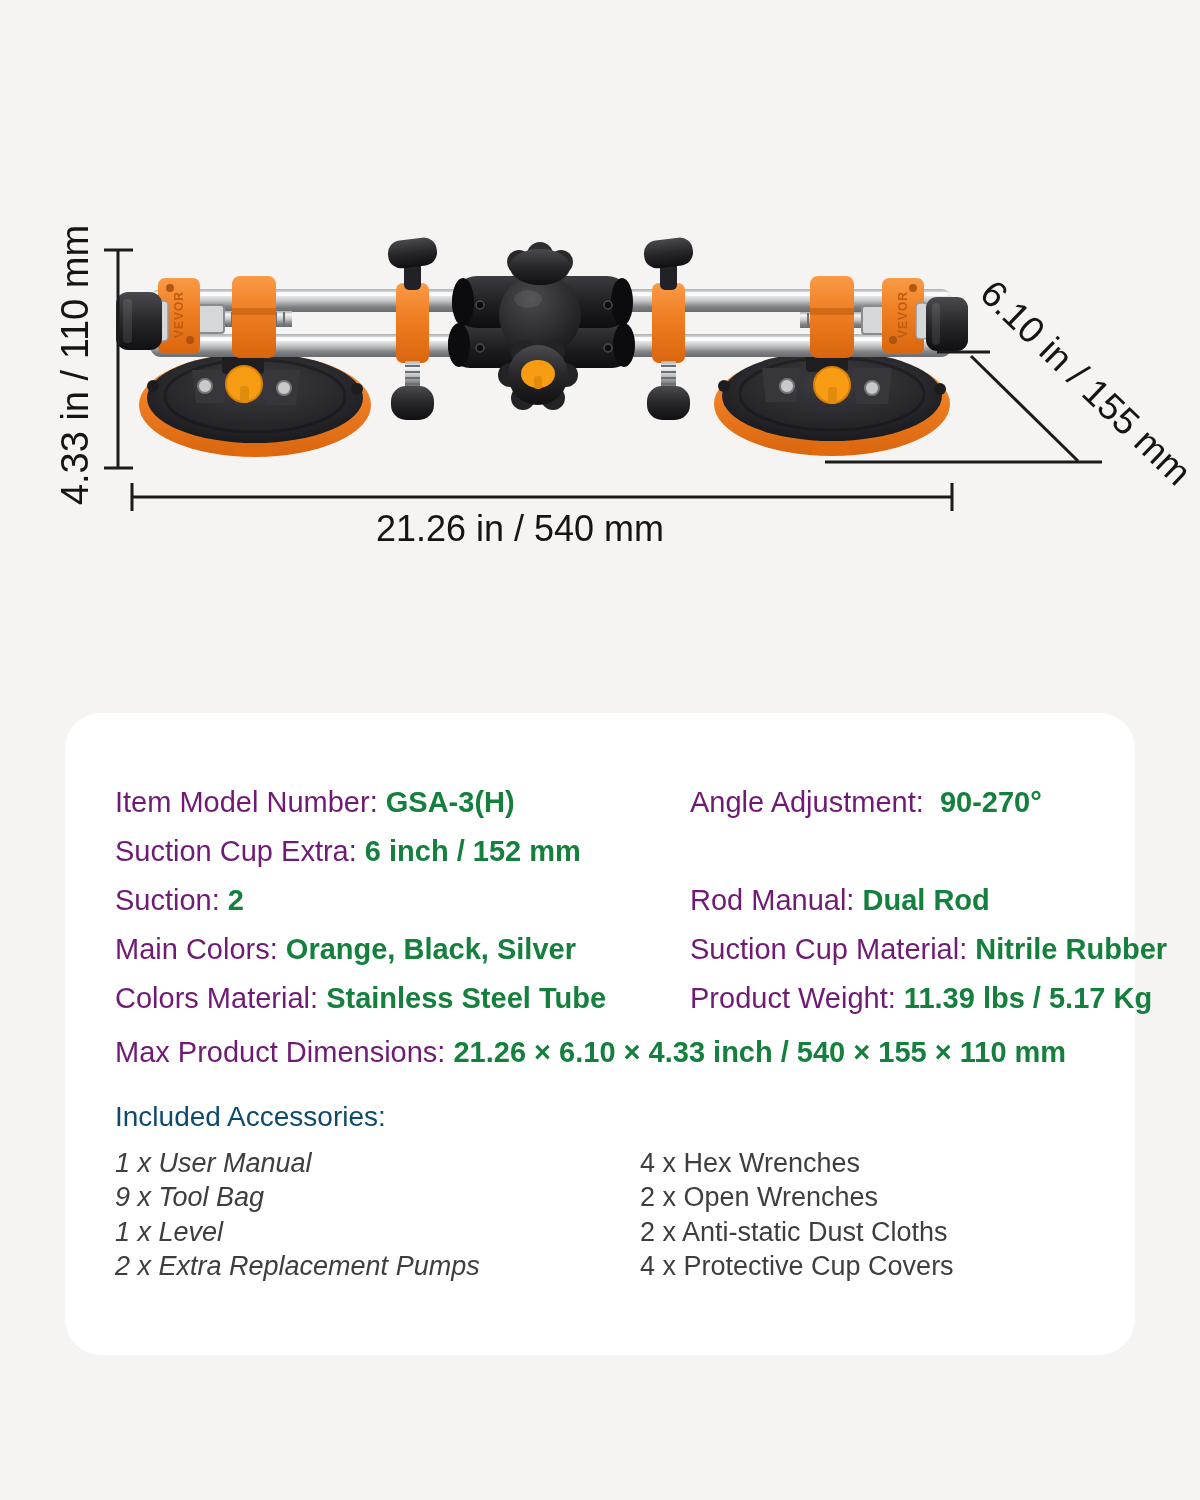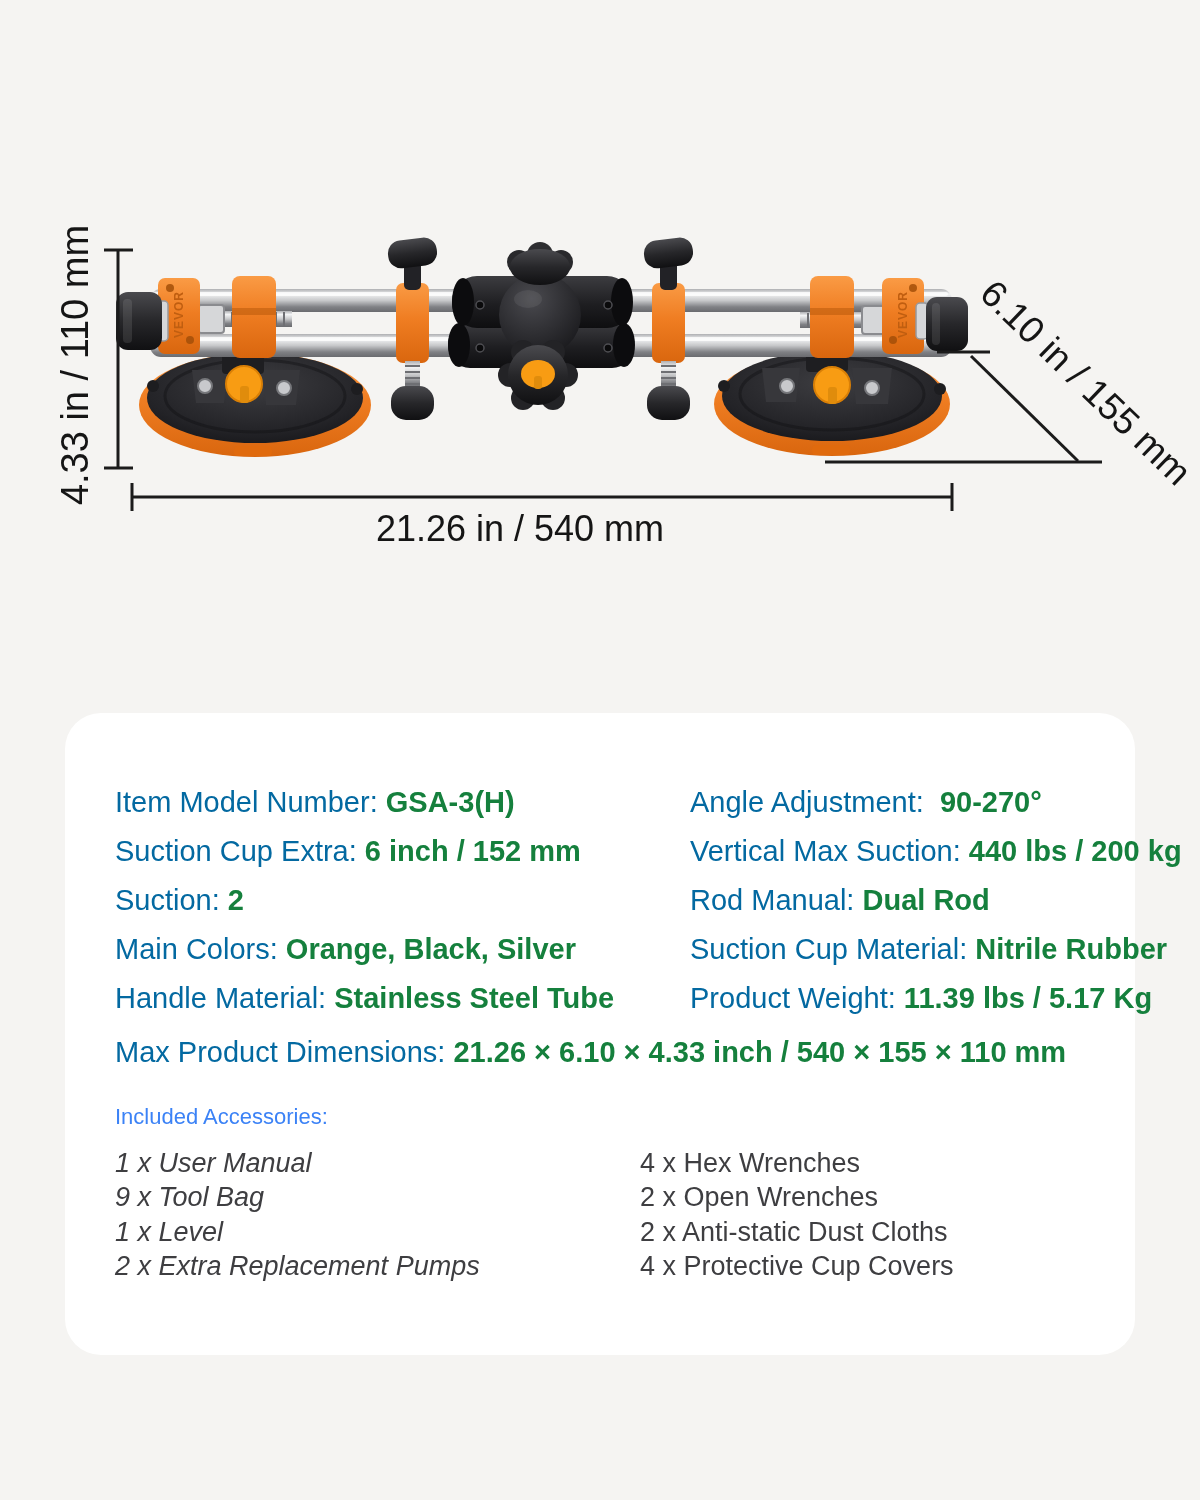--- a/index.html
+++ b/index.html
@@ -14,26 +14,26 @@
   .brandt { font-family:"Liberation Sans", sans-serif; font-weight:bold; fill:#C05E10; letter-spacing:1px; }
 
   .card {
     position:absolute; left:65px; top:713px; width:1070px; height:642px;
     background:#FFFFFF; border-radius:36px;
   }
   .spec-row { position:absolute; left:50px; right:30px; height:34px; }
   .cell { position:absolute; top:0; white-space:nowrap; font-size:29px; line-height:34px; }
   .cell.l { left:0; }
   .cell.r { left:575px; }
-  .spec-label { color:#0369a1; white-space:pre; }
+  .spec-label { color:#701a75; white-space:pre; }
   .spec-value { color:#15803d; font-weight:700; white-space:pre; }
   .r1{top:72px} .r2{top:121px} .r3{top:170px} .r4{top:219px} .r5{top:268px} .r6{top:322px}
   .acc-heading {
-    position:absolute; left:50px; top:386px; font-size:22px; line-height:36px;
-    color:#3b82f6; white-space:nowrap;
+    position:absolute; left:50px; top:386px; font-size:28px; line-height:36px;
+    color:#0c4a6e; white-space:nowrap;
   }
   .acc-col { position:absolute; top:433px; font-size:27px; line-height:34.4px; color:#3E3E41; }
   .acc-col.left { left:50px;font-style:italic; }
   .acc-col.right { left:575px; }
   .acc-item { white-space:nowrap; }
 </style>
 </head>
 <body>
 
 <div class="page">
@@ -240,35 +240,34 @@
 
   <div class="card">
 
     <div class="spec-row r1">
       <div class="cell l"><span class="spec-label">Item Model Number: </span><span class="spec-value">GSA-3(H)</span></div>
       <div class="cell r"><span class="spec-label">Angle Adjustment:  </span><span class="spec-value">90-270°</span></div>
     </div>
 
     <div class="spec-row r2">
       <div class="cell l"><span class="spec-label">Suction Cup Extra: </span><span class="spec-value">6 inch / 152 mm</span></div>
-      <div class="cell r"><span class="spec-label">Vertical Max Suction: </span><span class="spec-value">440 lbs / 200 kg</span></div>
     </div>
 
     <div class="spec-row r3">
       <div class="cell l"><span class="spec-label">Suction: </span><span class="spec-value">2</span></div>
       <div class="cell r"><span class="spec-label">Rod Manual: </span><span class="spec-value">Dual Rod</span></div>
     </div>
 
     <div class="spec-row r4">
       <div class="cell l"><span class="spec-label">Main Colors: </span><span class="spec-value">Orange, Black, Silver</span></div>
       <div class="cell r"><span class="spec-label">Suction Cup Material: </span><span class="spec-value">Nitrile Rubber</span></div>
     </div>
 
     <div class="spec-row r5">
-      <div class="cell l"><span class="spec-label">Handle Material: </span><span class="spec-value">Stainless Steel Tube</span></div>
+      <div class="cell l"><span class="spec-label">Colors Material: </span><span class="spec-value">Stainless Steel Tube</span></div>
       <div class="cell r"><span class="spec-label">Product Weight: </span><span class="spec-value">11.39 lbs / 5.17 Kg</span></div>
     </div>
 
     <div class="spec-row r6">
       <div class="cell l"><span class="spec-label">Max Product Dimensions: </span><span class="spec-value">21.26 × 6.10 × 4.33 inch / 540 × 155 × 110 mm</span></div>
     </div>
 
     <div class="acc-heading">Included Accessories:</div>
 
     <div class="acc-col left">

